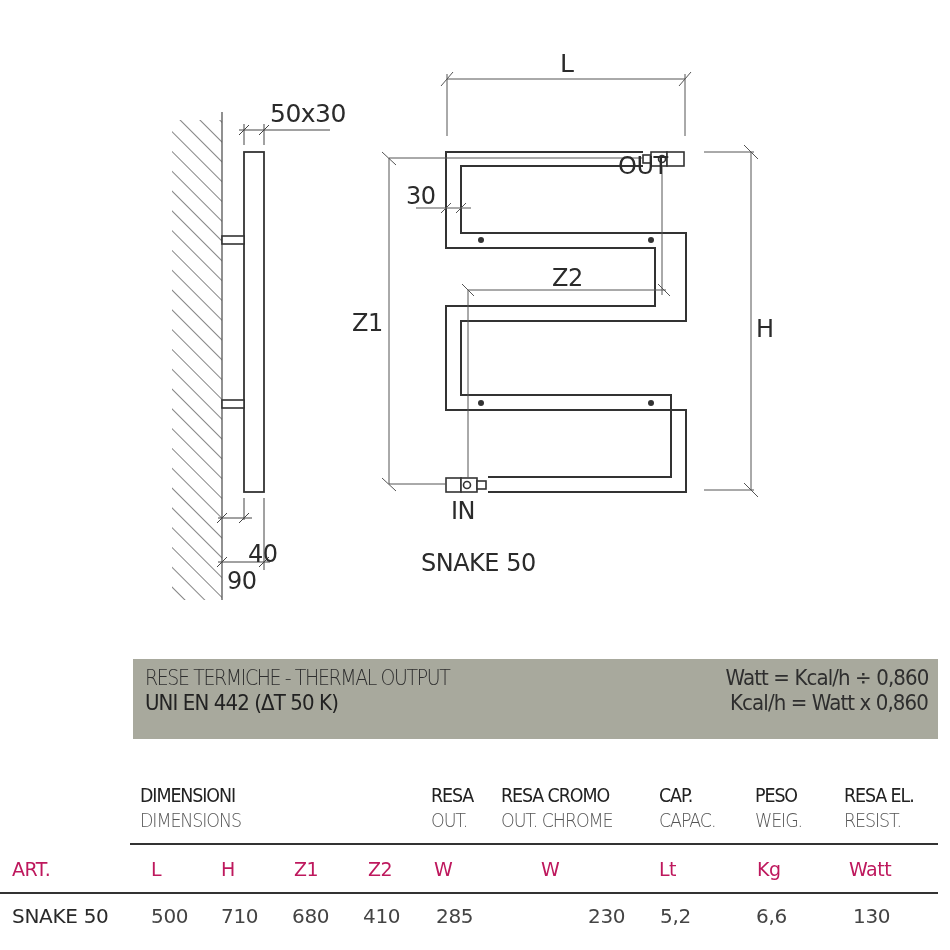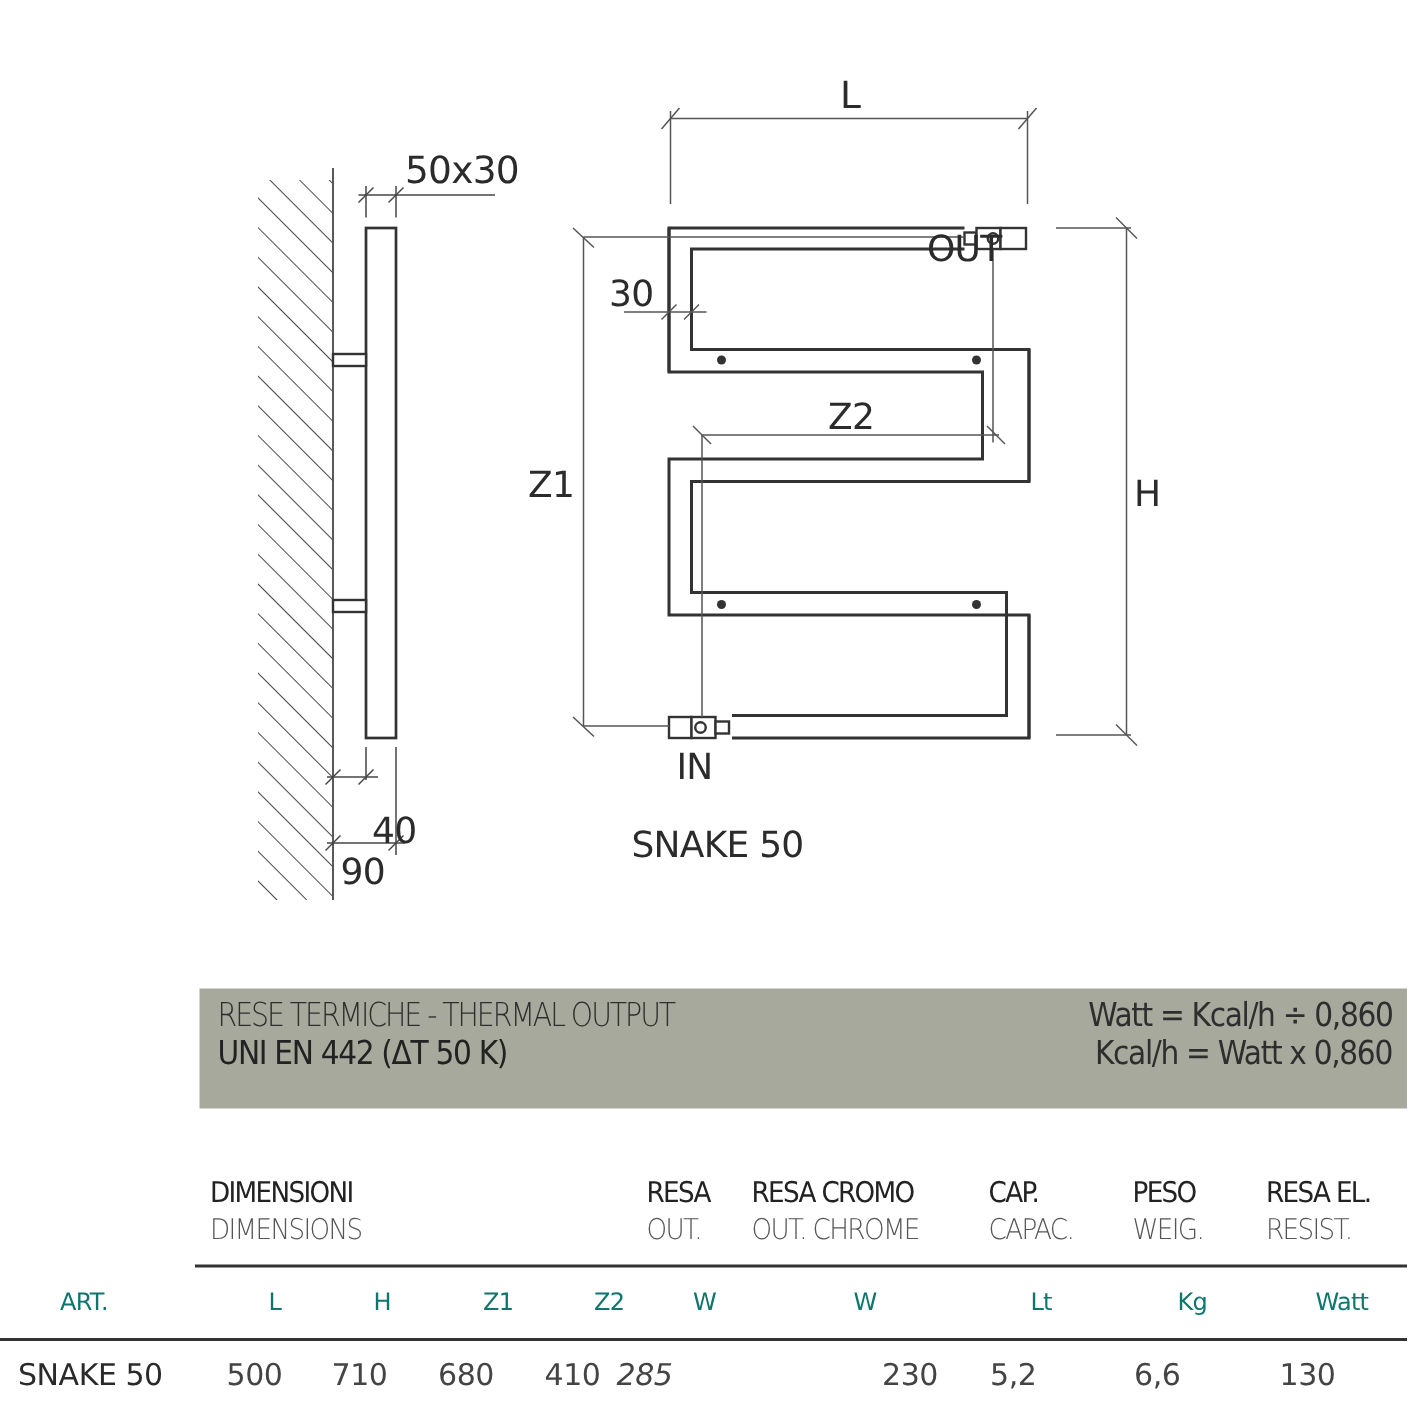--- a/index.html
+++ b/index.html
@@ -15,21 +15,21 @@
   .banner .l2 { position:absolute; left:12px; top:31px; font-size:22px; color:#222;
                 letter-spacing:-1px; transform:scaleX(0.9); transform-origin:left; }
   .banner .r1, .banner .r2 { position:absolute; right:10px; font-size:22px; color:#2e2e2e;
                 letter-spacing:-1px; transform:scaleX(0.9); transform-origin:right; }
   .banner .r1 { top:6px; }
   .banner .r2 { top:31px; }
   .th-it { position:absolute; top:784px; font-size:19px; color:#222; letter-spacing:-1.2px;
            transform:scaleX(0.92); transform-origin:left; }
   .th-en { position:absolute; top:809px; font-size:19px; color:#555; letter-spacing:-1.2px;
            font-weight:300; transform:scaleX(0.92); transform-origin:left; }
-  .unit { position:absolute; top:858px; font-size:16px; color:#0f766e; letter-spacing:-0.5px;margin-left:28px; }
+  .unit { position:absolute; top:858px; font-size:19px; color:#be185d; letter-spacing:-0.5px; }
   .cell { position:absolute; top:904px; font-size:20px; color:#444; letter-spacing:-0.3px; }
   .rule { position:absolute; height:2px; background:#333; }
 </style>
 </head>
 <body>
 
 <svg class="drawing" width="950" height="640" viewBox="0 0 950 640">
   <defs>
     <pattern id="hatch" width="14" height="14" patternUnits="userSpaceOnUse" patternTransform="rotate(-45)">
       <line x1="0" y1="0" x2="0" y2="14" stroke="#444" stroke-width="1.3"></line>
@@ -177,19 +177,19 @@
   <div class="unit" style="left:849px;">Watt</div>
 
   <div class="rule" style="left:0px; top:892px; width:938px;"></div>
 
   <div>
     <div class="cell" style="left:12px; color:#2a2a2a;">SNAKE 50</div>
     <div class="cell" style="left:151px;">500</div>
     <div class="cell" style="left:221px;text-align:center;">710</div>
     <div class="cell" style="left:292px;">680</div>
     <div class="cell" style="left:363px;">410</div>
-    <div class="cell" style="left:411px;font-style:italic;">285</div>
+    <div class="cell" style="left:436px;">285</div>
     <div class="cell" style="left:543px;margin-left:45px;">230</div>
     <div class="cell" style="left:660px;">5,2</div>
     <div class="cell" style="left:756px;">6,6</div>
     <div class="cell" style="left:853px;">130</div>
   </div>
 </div>
 
 </body></html>

